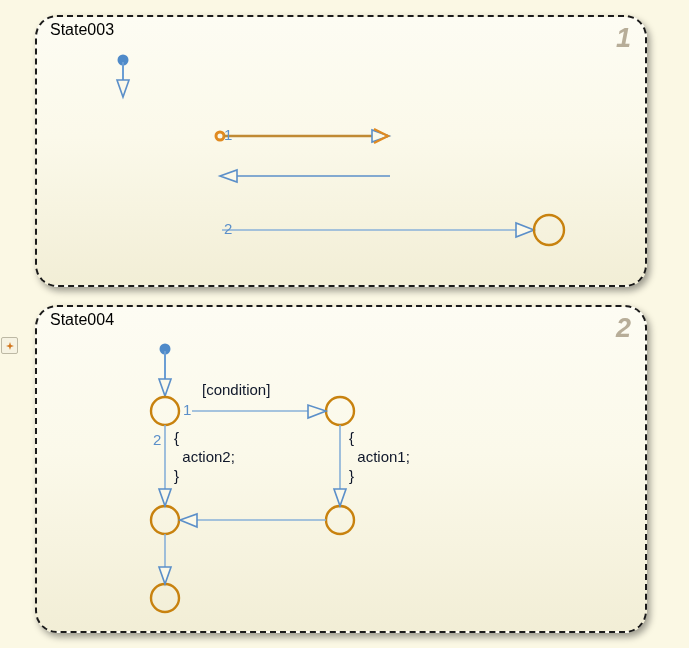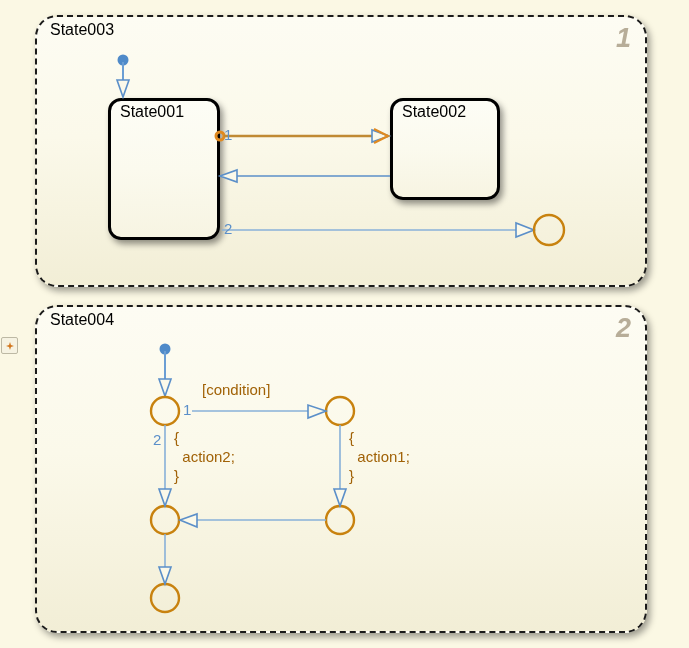--- a/index.html
+++ b/index.html
@@ -65,21 +65,21 @@
   
   #wires {
     position: absolute;
     left: 0; top: 0;
     width: 689px;
     height: 648px;
     pointer-events: none;
   }
   .tlabel {
     position: absolute;
-    color: #a16207;
+    color: #0f172a;
     font-size: 15px;
     font-family: "Liberation Sans", sans-serif;
     white-space: pre;
     line-height: 1.25;
   }
   .tnum {
     position: absolute;
     color: #5b8fc9;
     font-size: 15px;
     font-family: "Liberation Sans", sans-serif;
@@ -118,27 +118,21 @@
   <div class="superstate" style="left:35px; top:15px; width:612px; height:272px;">
     <div class="sname">State003</div>
     <div class="snum">1</div>
   </div>
 
   <div class="superstate" style="left:35px; top:305px; width:612px; height:328px;text-align:right;">
     <div class="sname">State004</div>
     <div class="snum">2</div>
   </div>
 
-  <div class="state" style="left:108px; top:98px; width:112px; height:142px;">
-    <div class="sname">State001</div>
-  </div>
-
-  <div class="state" style="left:390px; top:98px; width:110px; height:102px;">
-    <div class="sname">State002</div>
-  </div>
+
 
   <svg id="wires" viewBox="0 0 689 648" xmlns="http://www.w3.org/2000/svg">
 
     <g>
       <circle cx="123" cy="60" r="5.5" fill="#4f8ac9"></circle>
       <line x1="123" y1="62" x2="123" y2="82" stroke="#6b9ed4" stroke-width="2"></line>
       <polygon points="117,80 129,80 123,97" fill="#fbf9ea" stroke="#5b8fc9" stroke-width="1.6"></polygon>
     </g>
 
     <g>

